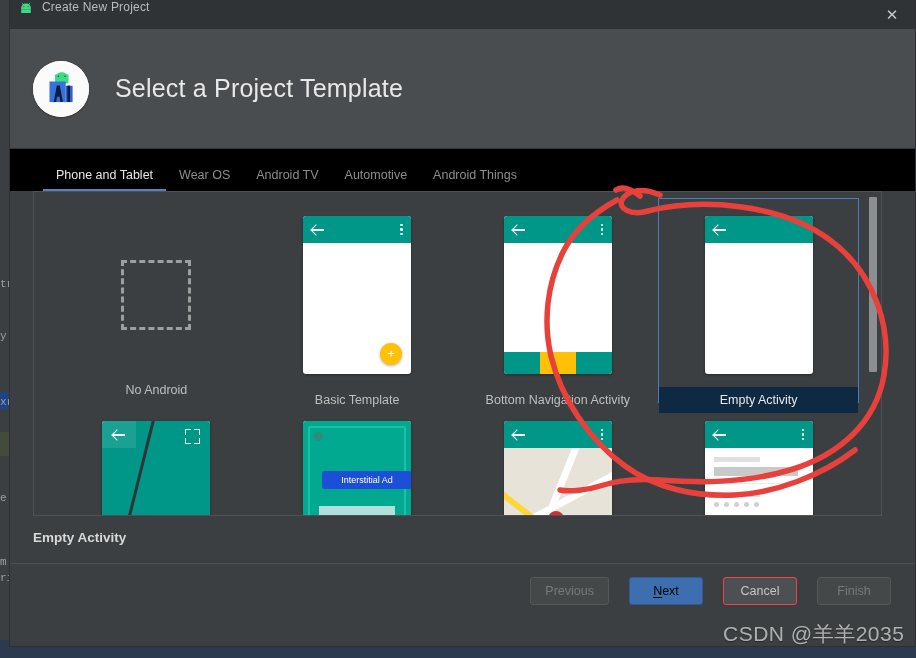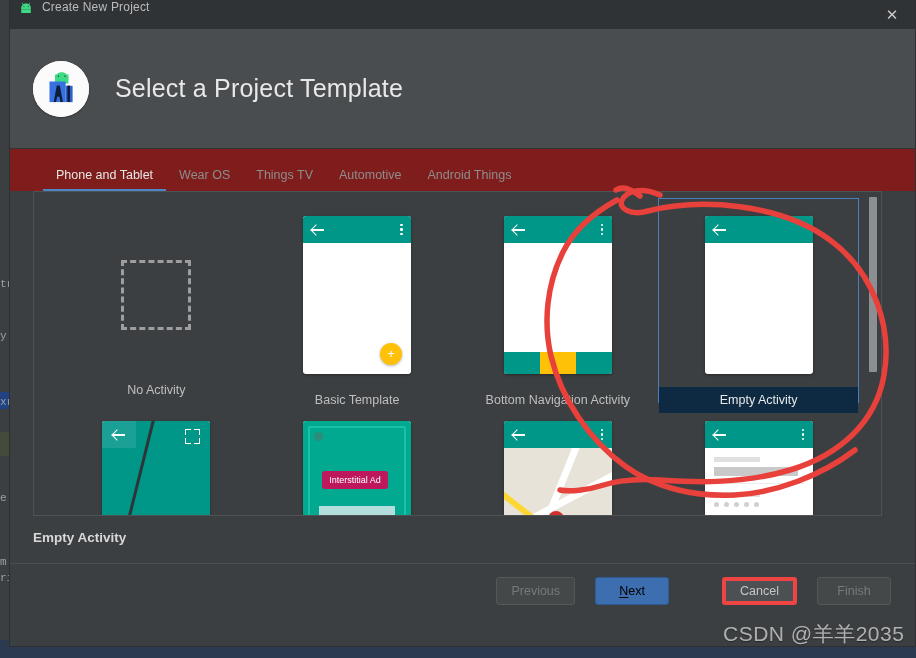--- a/index.html
+++ b/index.html
@@ -101,21 +101,21 @@
   }
   #header-title {
     margin-left: 26px;
     font-size: 25px; color: #e8e8e8; font-weight: 400;
     letter-spacing: .2px;
   }
 
   
   #tabbar {
     height: 42px; flex: 0 0 42px;
-    background: #7f1d1d;
+    background: #000000;
     display: flex; align-items: flex-end;
     padding-left: 33px;
     position: relative;
   }
   .tab {
     font-size: 12.5px;
     color: #8d8d8d;
     padding: 0 13px 9px 13px;
     cursor: pointer;
     position: relative;
@@ -251,22 +251,22 @@
   .expand-icon b:nth-child(2){ right:0; top:0; border-left:none; border-bottom:none; }
   .expand-icon b:nth-child(3){ left:0; bottom:0; border-right:none; border-top:none; }
   .expand-icon b:nth-child(4){ right:0; bottom:0; border-left:none; border-top:none; }
 
   
   .admob { position:absolute; inset:0; background:#00a98f; padding:5px; }
   .admob-inner { position:absolute; inset:5px; border:2px solid #19c2a6; border-radius:2px; }
   .admob-dot { position:absolute; left:11px; top:11px; width:9px; height:9px; border-radius:50%; background:#2d8c7a; }
   .admob-badge {
     position:absolute; left:19px; top:50px;
-    background:#be185d; color:#fff; font-size:9px;
-    padding:4px 7px; border-radius:3px; white-space:nowrap;
+    background:#1d4ed8; color:#fff; font-size:9px;
+    padding:4px 19px; border-radius:3px; white-space:nowrap;
   }
   .admob-bar { position:absolute; left:16px; top:85px; width:76px; height:11px; background:#b2dfdb; }
 
   
   .map-body { position:absolute; left:0; top:27px; right:0; bottom:0; background:#e8e3d8; overflow:hidden; }
   .map-road { position:absolute; background:#ffffff; }
   .map-road.r1 { left:-20px; top:50px; width:160px; height:7px; transform:rotate(-28deg); }
   .map-road.r2 { left:40px; top:-10px; width:7px; height:160px; transform:rotate(22deg); }
   .map-yellow { position:absolute; left:-10px; top:60px; width:60px; height:6px; background:#fdd835; transform:rotate(38deg); }
   .map-pin { position:absolute; left:44px; top:63px; width:16px; height:16px; background:#d32f2f; border-radius:50% 50% 50% 0; transform:rotate(-45deg); }
@@ -308,21 +308,21 @@
   }
   .btn {
     min-width: 74px; height: 28px;
     border-radius: 3px;
     font-size: 12.5px;
     display:flex; align-items:center; justify-content:center;
     cursor: pointer;
     padding: 0 14px;
     white-space: nowrap;
   }
-  .btn.normal { background:#4c5052; color:#c6c6c6; border:4px solid #ef4444;margin-left:33px; }
+  .btn.normal { background:#4c5052; color:#c6c6c6; border:1px solid #ef4444; }
   .btn.disabled { background:#454849; color:#777a7b; border:1px solid #55585a; }
   .btn.primary { background:#3c6eb0; color:#000000; border:1px solid #2f5a94; }
   .btn.primary u { text-underline-offset: 2px; }
 
   
   #watermark {
     position:absolute;
     left: 723px; top: 620px;
     font-size: 21px;
     color: rgba(255,255,255,.62);
@@ -385,33 +385,33 @@
         <path d="M26.8 24.5l3.1 16.5h-2.5l-0.9-5.3h-2.4l-0.9 5.3h-2.5l3.1-16.5z" fill="#0b1f3a"></path>
         <rect x="34.4" y="24.6" width="2.6" height="16.4" fill="#0b1f3a"></rect>
       </svg>
     </div>
     <div id="header-title">Select a Project Template</div>
   </div>
 
   <div id="tabbar">
     <div class="tab active">Phone and Tablet</div>
     <div class="tab">Wear OS</div>
-    <div class="tab">Things TV</div>
+    <div class="tab">Android TV</div>
     <div class="tab">Automotive</div>
     <div class="tab">Android Things</div>
   </div>
 
   <div id="grid-wrap">
     <div id="grid">
 
       <div class="card">
         <div class="thumb">
           <div class="dashed-box"></div>
         </div>
-        <div class="card-label">No Activity</div>
+        <div class="card-label">No Android</div>
       </div>
 
       <div class="card">
         <div class="thumb">
           <div class="phone">
             <div class="appbar">
               <span class="back-arrow"></span>
               <span class="kebab">
                   <i></i>
                   <i></i>

